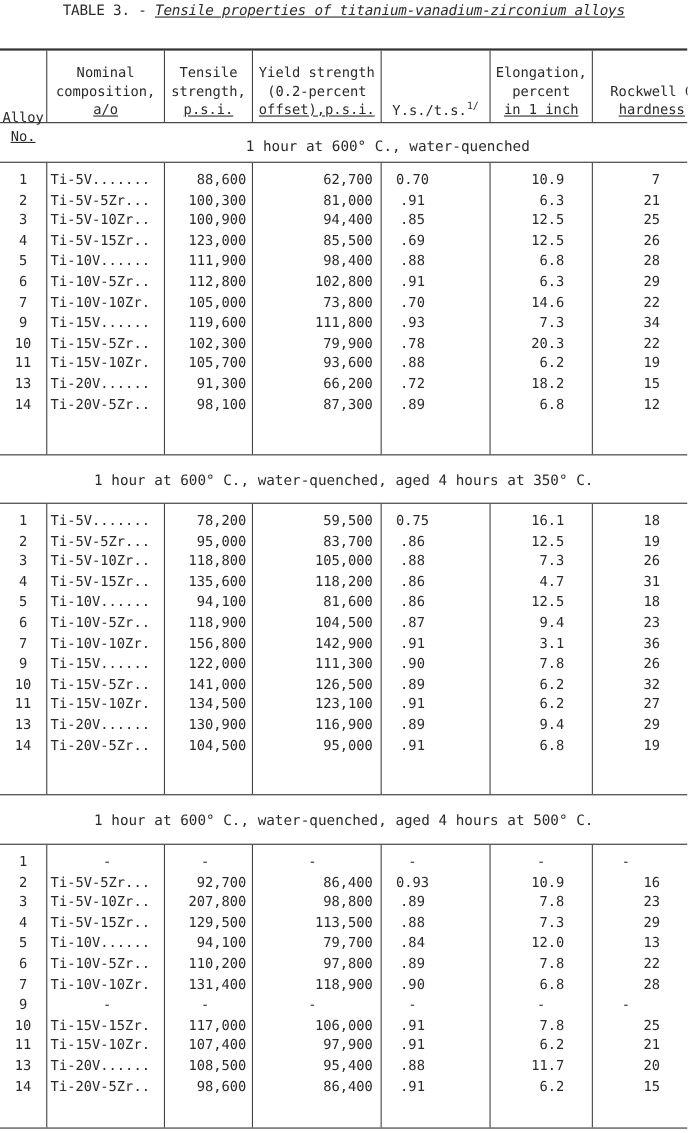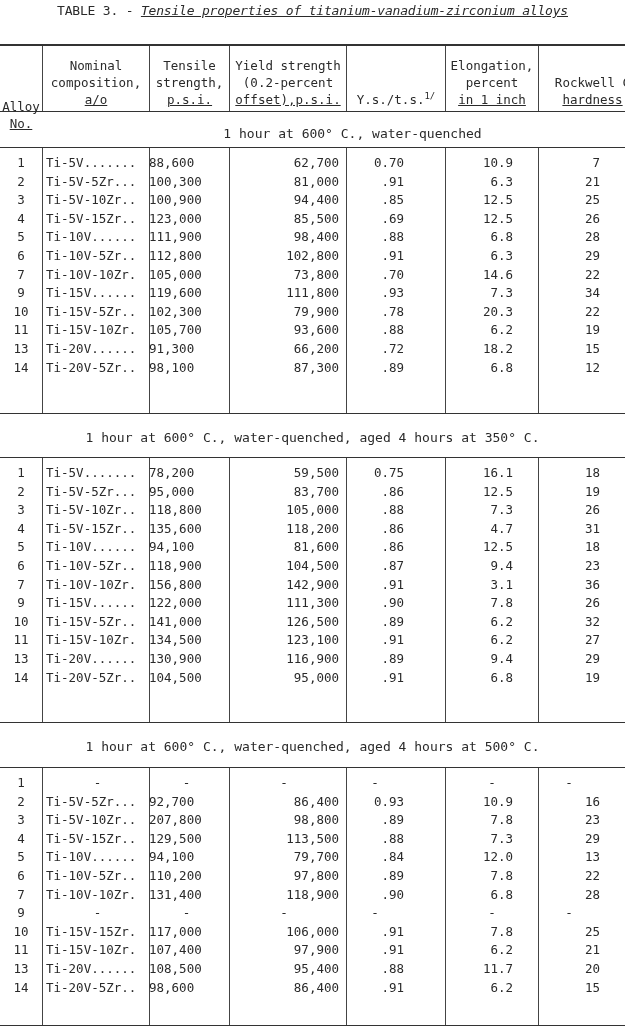--- a/index.html
+++ b/index.html
@@ -26,23 +26,23 @@
     position: absolute; left: 0; width: 625px; text-align: center; font-size: 13px;
   }
   .sec {
     position: absolute; left: 0; width: 625px; box-sizing: border-box;
     border-top: 1.5px solid #333; border-bottom: 1.5px solid #333;
   }
   .row { position: absolute; left: 0; width: 625px; height: 18px; line-height: 18px; }
   .c { position: absolute; top: 0; height: 18px; white-space: pre; box-sizing: border-box; }
   .c.no { left: 0; width: 42px; text-align: center; }
   .c.comp { left: 46px; width: 103px; text-align: left; }
-  .c.ts { left: 149px; width: 75px; text-align: left; }
+  .c.ts { left: 149px; width: 75px; text-align: right; }
   .c.ys { left: 229px; width: 110px; text-align: right; }
-  .c.ratio { left: 346px; width: 58px; text-align: right; }
+  .c.ratio { left: 346px; width: 58px; text-align: center; }
   .c.elong { left: 445px; width: 68px; text-align: right; padding-left: 26px; }
   .c.rc { left: 538px; width: 80px; text-align: right; padding-right: 18px; }
   .c.dash { text-align: center; }
   .vlines .v { position: absolute; top: 0; bottom: 0; border-left: 1px solid #444; }
   sup { font-size: 9px; }
 </style>
 </head>
 <body>
 
 <div class="title">

